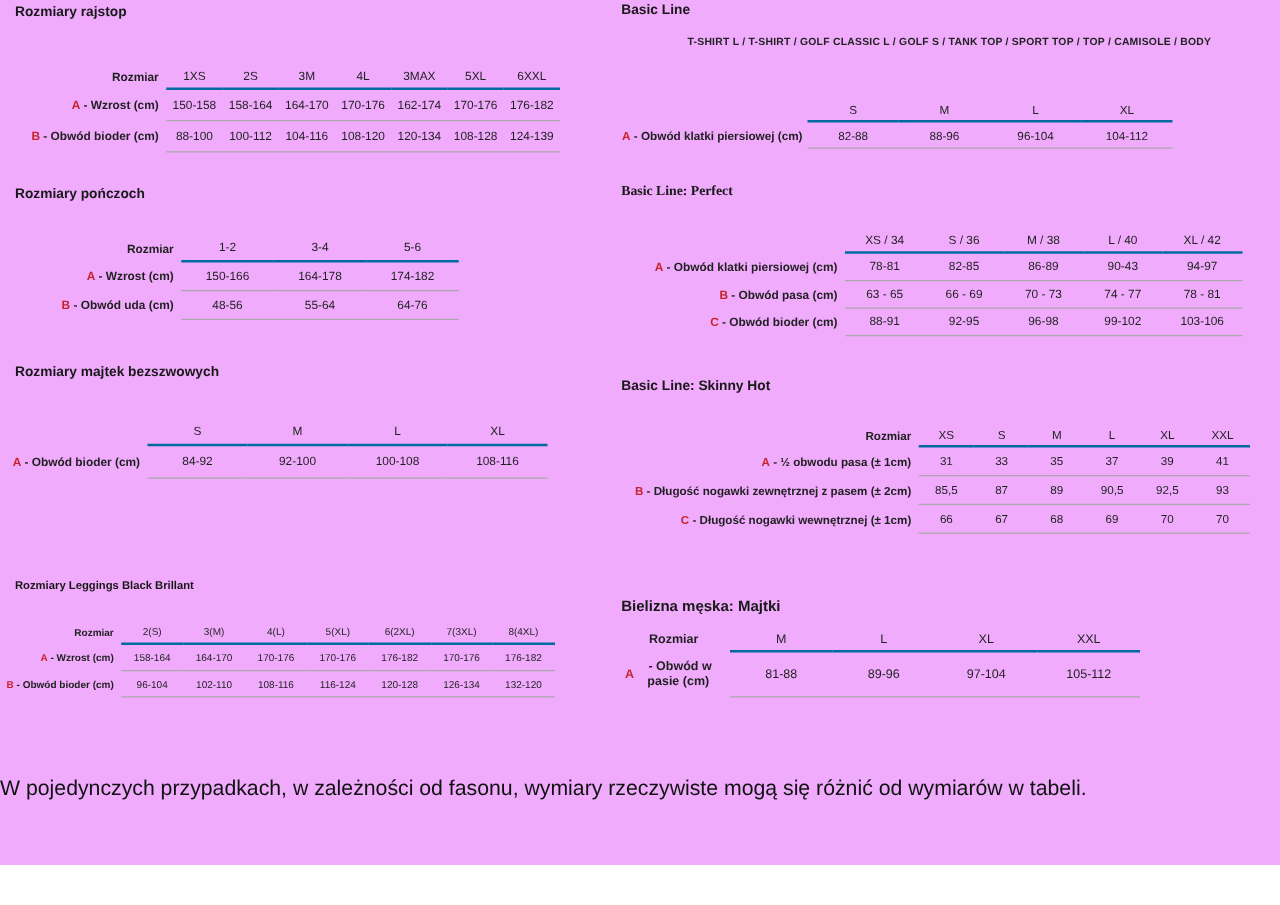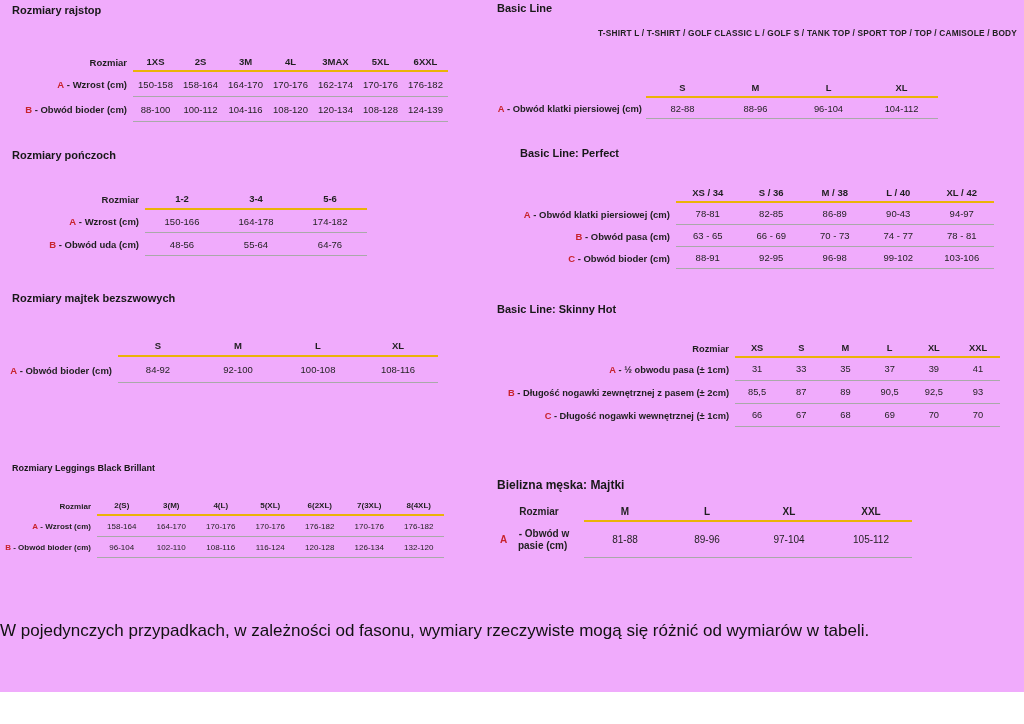--- a/index.html
+++ b/index.html
@@ -5,31 +5,31 @@
   * { margin:0; padding:0; box-sizing:border-box; }
   html,body { background:#ffffff; }
   body { font-family:"Liberation Sans", sans-serif; color:#1f1f1f; }
   .canvas { position:relative; width:1024px; height:692px; background:#f0abfc; overflow:hidden; }
 
   .heading { position:absolute; font-weight:bold; color:#181818; white-space:nowrap; }
   .h11 { font-size:11px; }
   .h9  { font-size:9px; }
   .h12 { font-size:12px; }
 
-  .products { position:absolute; left:502px; top:29px; width:515px; text-align:right;
+  .products { position:absolute; left:502px; top:29px; width:515px; text-align:center;
               font-size:8.3px; font-weight:bold; line-height:9.6px; letter-spacing:0.2px; color:#222; }
 
   .tbl { position:absolute; font-size:9.5px; }
   .trow { display:flex; align-items:stretch; }
   .trow.thead { height:var(--hh); }
   .trow.tdata { height:var(--rh); }
   .tlabel { width:var(--lw); display:flex; align-items:center; justify-content:flex-end;
             text-align:right; font-weight:bold; padding-right:6px; white-space:nowrap; }
   .tcell { width:var(--cw); display:flex; align-items:center; justify-content:center; text-align:center; }
-  .thead .tcell { font-weight:bold; border-bottom:2px solid #eab308; }
+  .thead .tcell { font-weight:normal; border-bottom:2px solid #0369a1; }
   .tdata .tcell { border-bottom:1px solid #a9a9a9; font-weight:normal; }
   .letter { color:#c8232c; font-weight:bold; }
   .tbl.wraplabel .tlabel { white-space:normal; text-align:center; justify-content:center; line-height:12px; }
   .tbl.wraplabel .tlabel .ltext { text-align:center; }
 
   
   #tbl-rajstop   { left:8px;   top:52px;  --lw:125px; --cw:45px;   --hh:20px; --rh:25px; }
   #tbl-ponczochy { left:8px;   top:189px; --lw:137px; --cw:74px;   --hh:21px; --rh:23px; }
   #tbl-majtki-b  { left:8px;   top:336px; --lw:110px; --cw:80px;   --hh:21px; --rh:26px; }
   #tbl-leggings  { left:8px;   top:497px; --lw:89px;  --cw:49.5px; --hh:19px; --rh:21px; font-size:8px; }
@@ -193,21 +193,21 @@
           <span class="letter">A</span>
           <span class="ltext">&nbsp;- Obwód klatki piersiowej (cm)</span>
         </div>
         <div class="tcell">82-88</div>
         <div class="tcell">88-96</div>
         <div class="tcell">96-104</div>
         <div class="tcell">104-112</div>
       </div>
     </div>
 
-  <div class="heading h11" style="left:520px; top:147px;">Basic Line: Perfect</div>
+  <div class="heading h11" style="left:497px; top:147px;font-family:Liberation Serif, serif;">Basic Line: Perfect</div>
   <div class="tbl" id="tbl-perfect">
       <div class="trow thead">
         <div class="tlabel corner"></div>
         <div class="tcell th">XS / 34</div>
         <div class="tcell th">S / 36</div>
         <div class="tcell th">M / 38</div>
         <div class="tcell th">L / 40</div>
         <div class="tcell th">XL / 42</div>
       </div>
       <div class="trow tdata">

